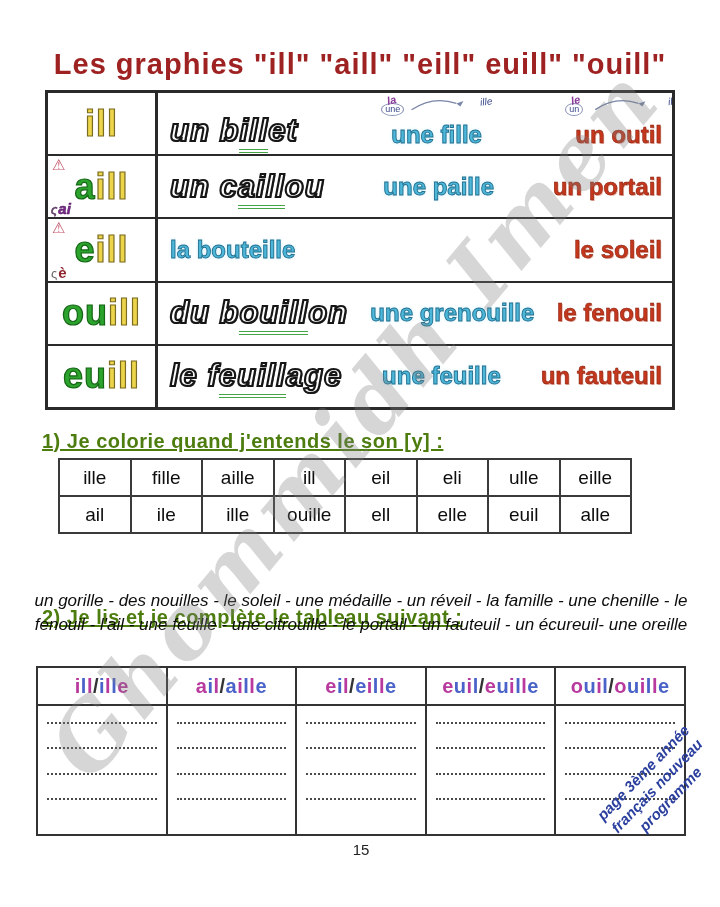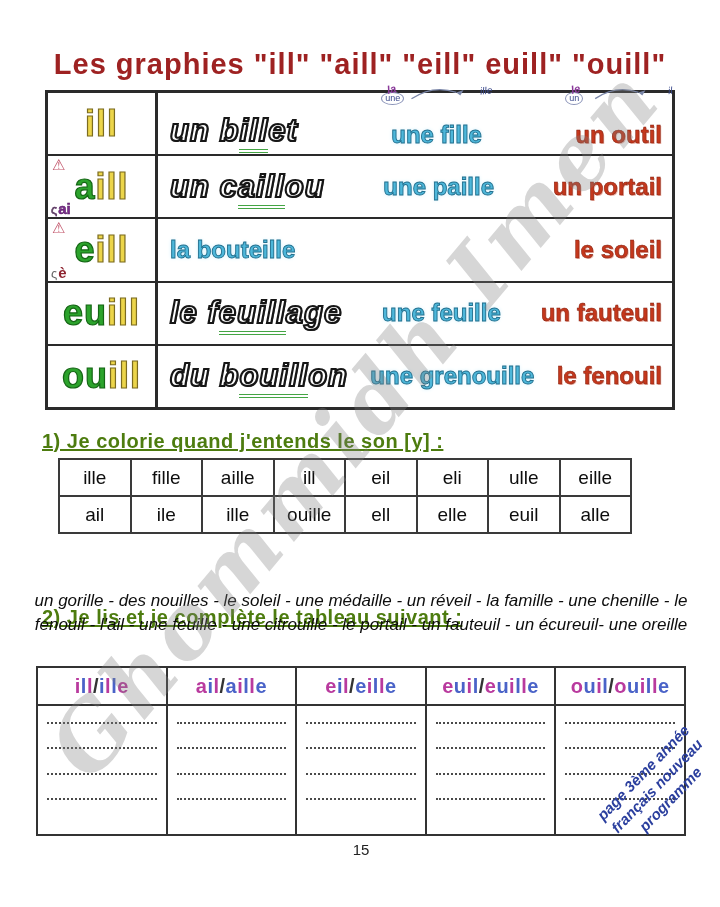--- a/index.html
+++ b/index.html
@@ -20,35 +20,35 @@
            padding:0 10px 0 12px; position:relative; }
   .mrow:first-child .ecell { align-items:flex-end; padding-bottom:5px; }
 
   .graphie { font-weight:bold; font-size:36px; letter-spacing:1px; line-height:1; }
   .g-green  { color:#2ca32c; -webkit-text-stroke:1.2px #156615; }
   .g-yellow { color:#ecd54a; -webkit-text-stroke:1.2px #7c6c20; }
 
   .warn { position:absolute; top:1px; left:4px; font-size:15px; color:#c2556a; line-height:1; }
   .note { position:absolute; bottom:1px; left:3px; font-size:15px; font-weight:bold; line-height:1; }
   .note .squig { color:#666; font-weight:normal; font-size:13px; margin-right:1px; }
-  .note-ai { color:#7b2a8e; -webkit-text-stroke:0.5px #4d1459; }
+  .note-ai { color:#7b2a8e;font-style:italic; -webkit-text-stroke:0.5px #4d1459; }
   .note-e  { color:#8e2430; }
 
   .outline-word { font-style:italic; font-weight:bold; font-size:31px; color:#ffffff;
                   -webkit-text-stroke:2.2px #161616; letter-spacing:1px; white-space:nowrap;
                   text-shadow:1px 1px 0 #444; }
   .outline-word .hl { border-bottom:4px double #44a544; padding-bottom:1px; }
 
   .word-wrap { position:relative; display:inline-block; white-space:nowrap; }
   .blue-word { font-weight:bold; font-size:24px; color:#4db7da; -webkit-text-stroke:0.9px #22708f;
                text-shadow:0 0 4px #c9ecfa; white-space:nowrap; }
   .red-word  { font-weight:bold; font-size:24px; color:#c4371c; -webkit-text-stroke:0.5px #801f0e;
                text-shadow:1px 1px 0 #efb6aa; white-space:nowrap; }
 
-  .annot { position:absolute; left:-10px; right:-10px; bottom:100%; height:20px; margin-bottom:16px; }
+  .annot { position:absolute; left:-10px; right:-10px; bottom:100%; height:20px; margin-bottom:5px; }
   .a-small { position:absolute; left:0; bottom:0; font-size:9px; color:#3b4a8c;
              border:1px solid #8a93b8; border-radius:50%; padding:0 3px; line-height:11px; background:#fff; }
   .a-top   { position:absolute; left:6px; bottom:10px; font-size:11px; font-style:italic;
              font-weight:bold; color:#8a3a9a; transform:rotate(-14deg); }
   .a-arrow { position:absolute; left:24px; bottom:3px; width:58%; height:16px; }
   .a-end   { position:absolute; right:0; bottom:9px; font-size:10px; font-style:italic;
              color:#3b4a8c; transform:rotate(-8deg); }
 
   
   .ex-head { position:absolute; font-size:20px; font-weight:bold; color:#4d7c0f; letter-spacing:0.5px;text-decoration:underline; }
@@ -146,37 +146,37 @@
         <span class="note note-e"><span class="squig">ς</span><span>è</span></span>
       </div>
       <div class="ecell">
         <span class="blue-word">la bouteille</span>
         <span class="red-word">le soleil</span>
       </div>
     </div>
 
     <div class="mrow">
       <div class="gcell">
+        <span class="graphie"><span class="g-green">ou</span><span class="g-yellow">ill</span></span>
+      </div>
+      <div class="ecell">
+        <span class="outline-word"><span>du b</span><span class="hl">ouill</span><span>on</span></span>
+        <span class="blue-word">une grenouille</span>
+        <span class="red-word">le fenouil</span>
+      </div>
+    </div>
+
+    <div class="mrow">
+      <div class="gcell">
         <span class="graphie"><span class="g-green">eu</span><span class="g-yellow">ill</span></span>
       </div>
       <div class="ecell">
         <span class="outline-word"><span>le f</span><span class="hl">euill</span><span>age</span></span>
         <span class="blue-word">une feuille</span>
         <span class="red-word">un fauteuil</span>
-      </div>
-    </div>
-
-    <div class="mrow">
-      <div class="gcell">
-        <span class="graphie"><span class="g-green">ou</span><span class="g-yellow">ill</span></span>
-      </div>
-      <div class="ecell">
-        <span class="outline-word"><span>du b</span><span class="hl">ouill</span><span>on</span></span>
-        <span class="blue-word">une grenouille</span>
-        <span class="red-word">le fenouil</span>
       </div>
     </div>
 
   </div>
 
   <div class="ex-head ex1-head">1) Je colorie quand j'entends le son [y] :</div>
   <table class="ex1-table">
     <tbody>
         <tr>
       <td>ille</td>

